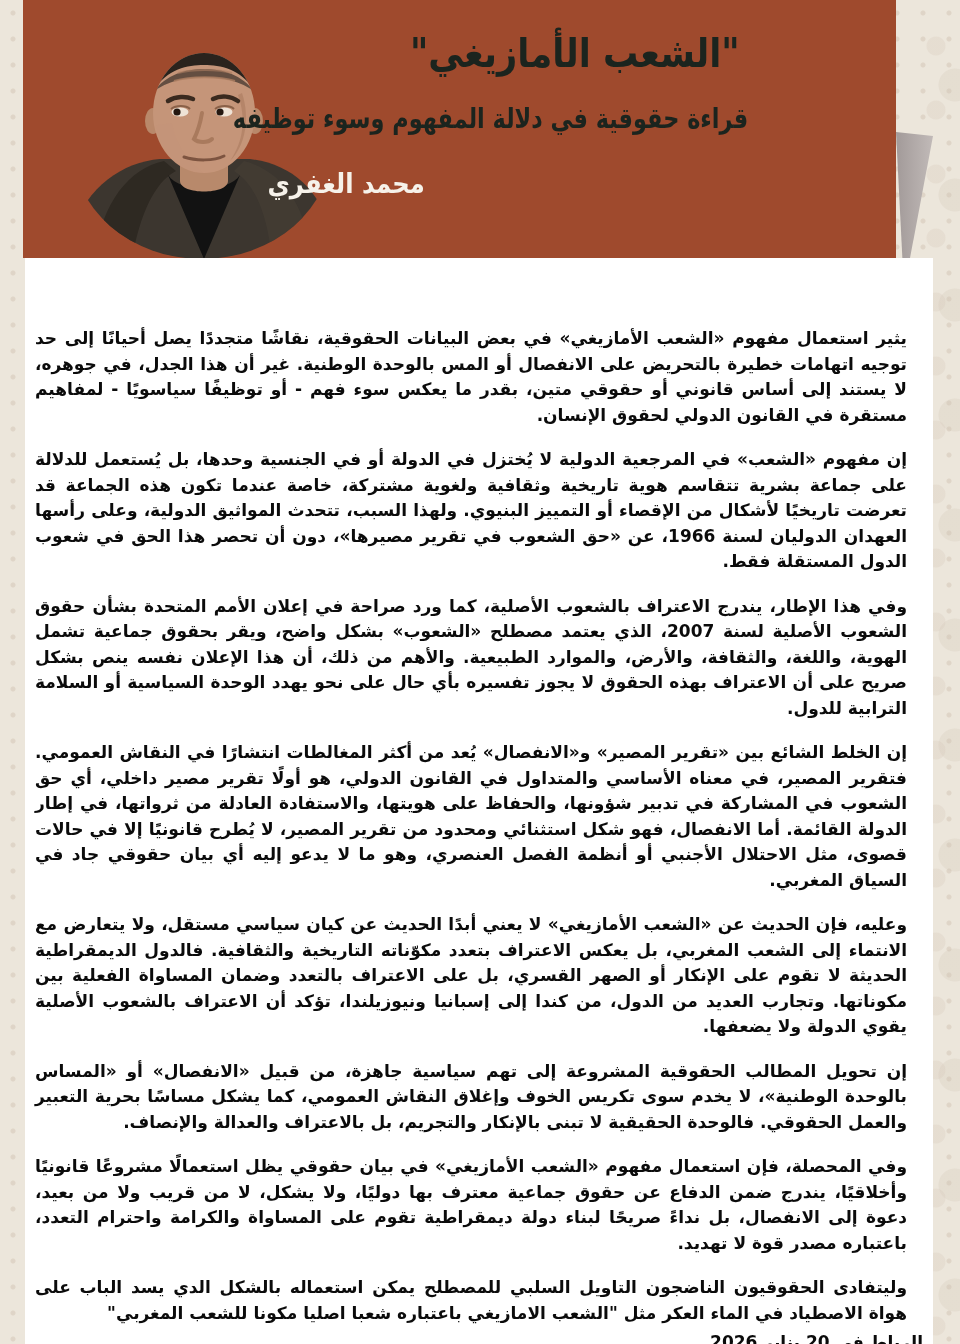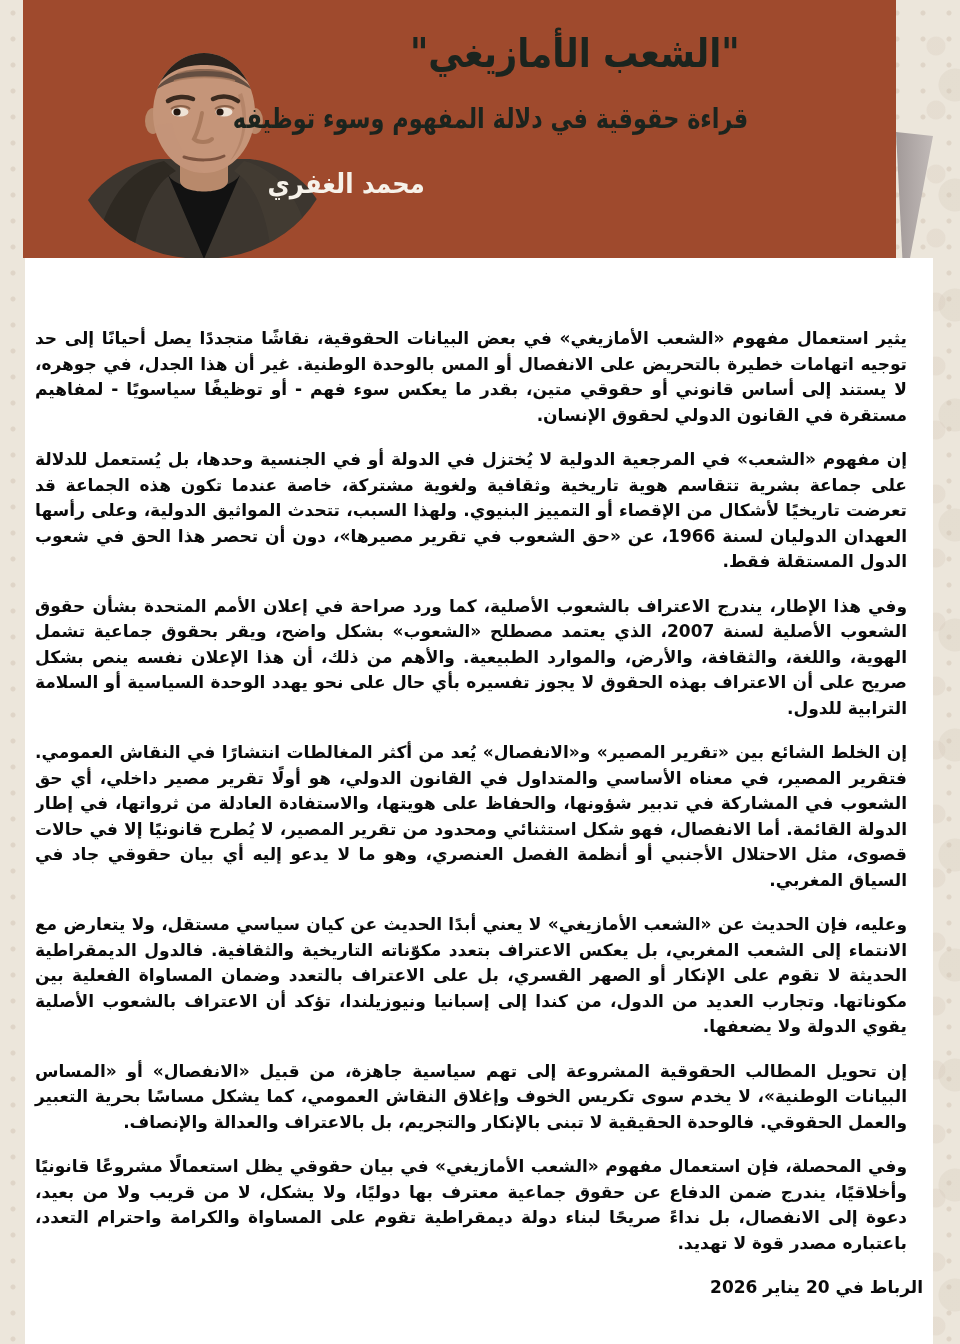--- a/index.html
+++ b/index.html
@@ -133,17 +133,18 @@
 </div>
 
 <div class="sheet"></div>
 
 <div class="article">
   <p>يثير استعمال مفهوم «الشعب الأمازيغي» في بعض البيانات الحقوقية،  نقاشًا متجددًا يصل أحيانًا إلى حد توجيه اتهامات خطيرة بالتحريض على الانفصال أو المس بالوحدة الوطنية. غير أن هذا الجدل، في جوهره، لا يستند إلى أساس قانوني أو حقوقي متين، بقدر ما يعكس سوء فهم - أو توظيفًا سياسويًا - لمفاهيم مستقرة في القانون الدولي لحقوق الإنسان.</p>
   <p>إن مفهوم «الشعب» في المرجعية الدولية لا يُختزل في الدولة أو في الجنسية وحدها، بل يُستعمل للدلالة على جماعة بشرية تتقاسم هوية تاريخية وثقافية ولغوية مشتركة، خاصة عندما تكون هذه الجماعة قد تعرضت تاريخيًا لأشكال من الإقصاء أو التمييز البنيوي. ولهذا السبب، تتحدث المواثيق الدولية، وعلى رأسها العهدان الدوليان لسنة 1966، عن «حق الشعوب في تقرير مصيرها»، دون أن تحصر هذا الحق في شعوب الدول المستقلة فقط.</p>
   <p>وفي هذا الإطار، يندرج الاعتراف بالشعوب الأصلية، كما ورد صراحة في إعلان الأمم المتحدة بشأن حقوق الشعوب الأصلية لسنة 2007، الذي يعتمد مصطلح «الشعوب» بشكل واضح، ويقر بحقوق جماعية تشمل الهوية، واللغة، والثقافة، والأرض، والموارد الطبيعية. والأهم من ذلك، أن هذا الإعلان نفسه ينص بشكل صريح على أن الاعتراف بهذه الحقوق لا يجوز تفسيره بأي حال على نحو يهدد الوحدة السياسية أو السلامة الترابية للدول.</p>
   <p>إن الخلط الشائع بين «تقرير المصير» و«الانفصال» يُعد من أكثر المغالطات انتشارًا في النقاش العمومي. فتقرير المصير، في معناه الأساسي والمتداول في القانون الدولي، هو أولًا تقرير مصير داخلي، أي حق الشعوب في المشاركة في تدبير شؤونها، والحفاظ على هويتها، والاستفادة العادلة من ثرواتها، في إطار الدولة القائمة. أما الانفصال، فهو شكل استثنائي ومحدود من تقرير المصير، لا يُطرح قانونيًا إلا في حالات قصوى، مثل الاحتلال الأجنبي أو أنظمة الفصل العنصري، وهو ما لا يدعو إليه أي بيان حقوقي جاد في السياق المغربي.</p>
   <p>وعليه، فإن الحديث عن «الشعب الأمازيغي» لا يعني أبدًا الحديث عن كيان سياسي مستقل، ولا يتعارض مع الانتماء إلى الشعب المغربي، بل يعكس الاعتراف بتعدد مكوّناته التاريخية والثقافية. فالدول الديمقراطية الحديثة لا تقوم على الإنكار أو الصهر القسري، بل على الاعتراف بالتعدد وضمان المساواة الفعلية بين مكوناتها. وتجارب العديد من الدول، من كندا إلى إسبانيا ونيوزيلندا، تؤكد أن الاعتراف بالشعوب الأصلية يقوي الدولة ولا يضعفها.</p>
-  <p>إن تحويل المطالب الحقوقية المشروعة إلى تهم سياسية جاهزة، من قبيل «الانفصال» أو «المساس البيانات الوطنية»، لا يخدم سوى تكريس الخوف وإغلاق النقاش العمومي، كما يشكل مساسًا بحرية التعبير والعمل الحقوقي. فالوحدة الحقيقية لا تبنى بالإنكار والتجريم، بل بالاعتراف والعدالة والإنصاف.</p>
+  <p>إن تحويل المطالب الحقوقية المشروعة إلى تهم سياسية جاهزة، من قبيل «الانفصال» أو «المساس بالوحدة الوطنية»، لا يخدم سوى تكريس الخوف وإغلاق النقاش العمومي، كما يشكل مساسًا بحرية التعبير والعمل الحقوقي. فالوحدة الحقيقية لا تبنى بالإنكار والتجريم، بل بالاعتراف والعدالة والإنصاف.</p>
   <p>وفي المحصلة، فإن استعمال مفهوم «الشعب الأمازيغي» في بيان حقوقي يظل استعمالًا مشروعًا قانونيًا وأخلاقيًا، يندرج ضمن الدفاع عن حقوق جماعية معترف بها دوليًا، ولا يشكل، لا من قريب ولا من بعيد، دعوة إلى الانفصال، بل نداءً صريحًا لبناء دولة ديمقراطية تقوم على المساواة والكرامة واحترام التعدد، باعتباره مصدر قوة لا تهديد.</p>
+  <p style="margin-bottom:4px;">وليتفادى الحقوقيون الناضجون التاويل السلبي للمصطلح يمكن استعماله بالشكل الدي يسد الباب على هواة الاصطياد في الماء العكر مثل "الشعب الامازيغي باعتباره شعبا اصليا مكونا للشعب المغربي"</p>
   <div class="dateline">الرباط في 20 يناير 2026</div>
 
 </div>
 
 </body></html>

